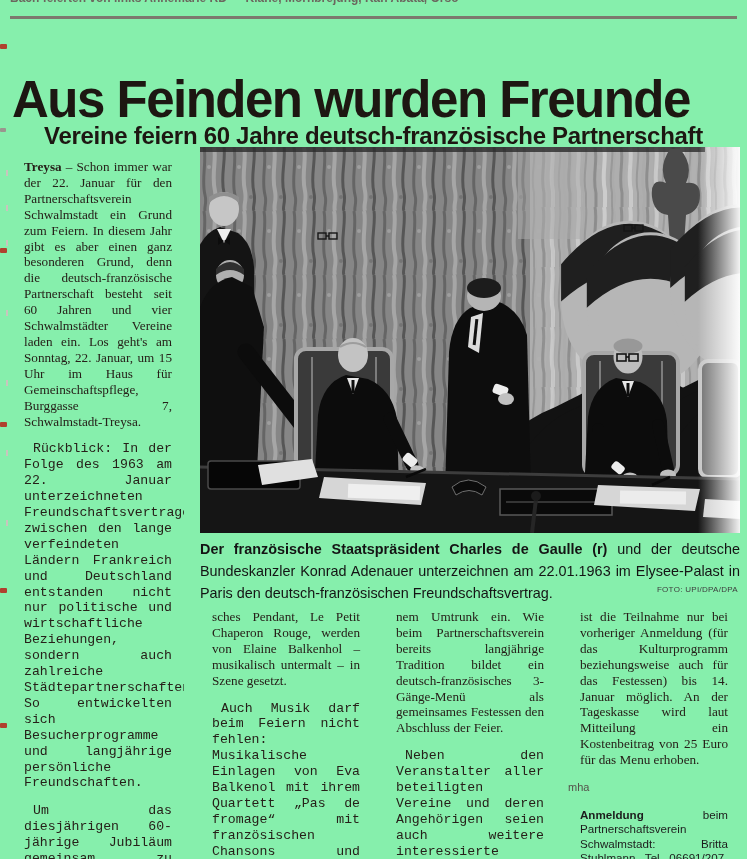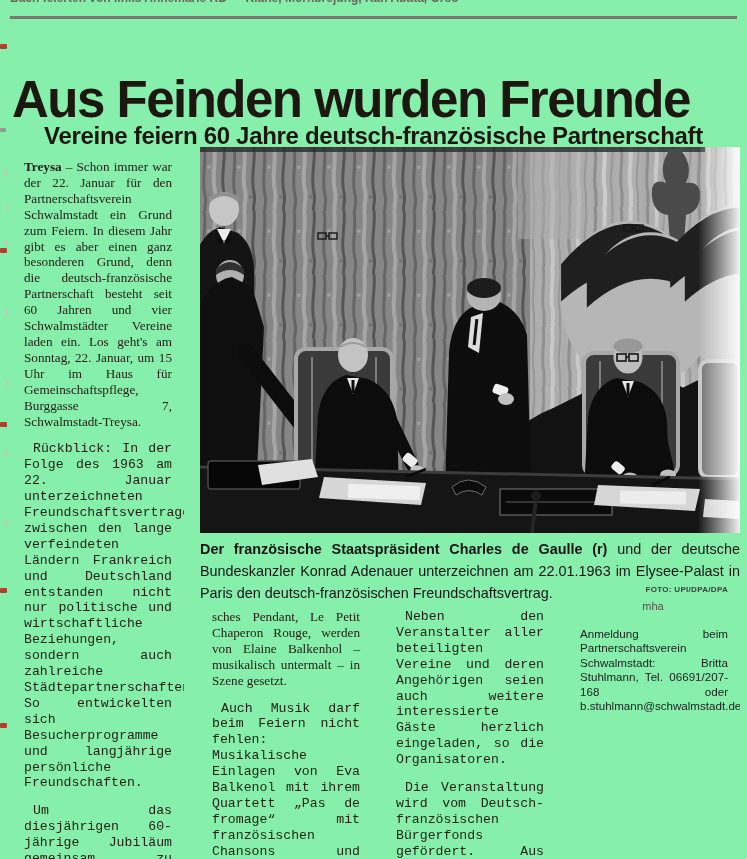--- a/index.html
+++ b/index.html
@@ -24,31 +24,31 @@
   .bodytext{font-size:13.2px;line-height:15.9px;text-align:justify;hyphens:auto;-webkit-hyphens:auto;}
   .bodytext p{margin:12px;}
   .bodytext p.ind{text-indent:9px;font-family:Liberation Mono, monospace;}
   .lead{font-weight:bold;}
   .left-col{position:absolute;top:147px;left:12px;width:172px;height:712px;overflow:hidden;}
   
   .photo-block{position:absolute;top:147px;left:200px;width:540px;}
   .photo-frame{width:540px;height:386px;overflow:hidden;background:#8a8a8a;}
   .caption{position:relative;margin:5px 0 0 0;font-family:"Liberation Sans",sans-serif;
         font-size:14.4px;line-height:22px;color:#141414;text-align:justify;hyphens:auto;}
-  .caption .credit{position:absolute;right:12px;bottom:3px;font-size:8px;letter-spacing:.3px;
-        color:#3d3d3d;font-weight:bold;}
+  .caption .credit{position:absolute;right:2px;bottom:3px;font-size:8px;letter-spacing:.3px;
+        color:#3d3d3d;font-weight:normal;}
   
   .bottom-cols{position:absolute;top:597px;left:200px;width:540px;height:262px;
         display:flex;gap:12px;overflow:hidden;}
   .bottom-cols .col{width:173px;overflow:hidden;}
-  .sig{display:block;text-align:center;font-family:"Liberation Sans",sans-serif;
+  .sig{display:block;text-align:left;font-family:"Liberation Sans",sans-serif;
         font-size:11px;color:#55504a;margin:2px 2px 5px 0;}
   .contact{margin:2px 0 0 0;font-family:"Liberation Sans",sans-serif;font-size:11.6px;
         line-height:14.4px;color:#1c1c1c;text-align:justify;}
-  .contact b{font-weight:normal;}
+  .contact b{font-weight:bold;}
   
   .mark{position:absolute;left:0;width:7px;height:5px;border-radius:1px;}
   .mark.red{background:#b0402e;}
   .mark.gray{background:#9a968e;height:4px;width:6px;}
   .tick{position:absolute;left:6px;width:2px;height:6px;background:#c9c5bd;}
 </style>
 </head>
 <body>
 
 <div class="page">
@@ -240,22 +240,24 @@
       <span class="credit">FOTO: UPI/DPA/DPA</span>
     </figcaption>
   </figure>
 
   <div class="bottom-cols bodytext">
     <div class="col">
       <p>sches Pendant, Le Petit Chaperon Rouge, werden von Elaine Balkenhol – musikalisch untermalt – in Szene gesetzt.</p>
       <p class="ind">Auch Musik darf beim Feiern nicht fehlen: Musikalische Einlagen von Eva Balkenol mit ihrem Quartett „Pas de fromage“ mit französischen Chansons und deutschen Liedern zu Freude, Frieden und Freundschaft verkörpern die kulturellen Bindungen beider Länder in der modernen Zeit. Im Anschluss laden die Veranstalter zu ei-</p>
     </div>
     <div class="col">
+      <p>nem Umtrunk ein. Wie beim Partnerschaftsverein bereits langjährige Tradition bildet ein deutsch-französisches 3-Gänge-Menü als gemeinsames Festessen den Abschluss der Feier.</p>
       <p class="ind">Neben den Veranstalter aller beteiligten Vereine und deren Angehörigen seien auch weitere interessierte Gäste herzlich eingeladen, so die Organisatoren.</p>
       <p class="ind">Die Veranstaltung wird vom Deutsch-französischen Bürgerfonds gefördert. Aus organisatorischen Gründen</p>
     </div>
     <div class="col">
+      <p>ist die Teilnahme nur bei vorheriger Anmeldung (für das Kulturprogramm beziehungsweise auch für das Festessen) bis 14. Januar möglich. An der Tageskasse wird laut Mitteilung ein Kostenbeitrag von 25 Euro für das Menu erhoben.</p>
       <span class="sig">mha</span>
       <p class="contact"><b>Anmeldung</b><span> beim Partnerschaftsverein Schwalmstadt: Britta Stuhlmann, Tel. 06691/207-168 oder b.stuhlmann@schwalmstadt.de</span></p>
     </div>
   </div>
 
 </div>
 
 </body></html>

